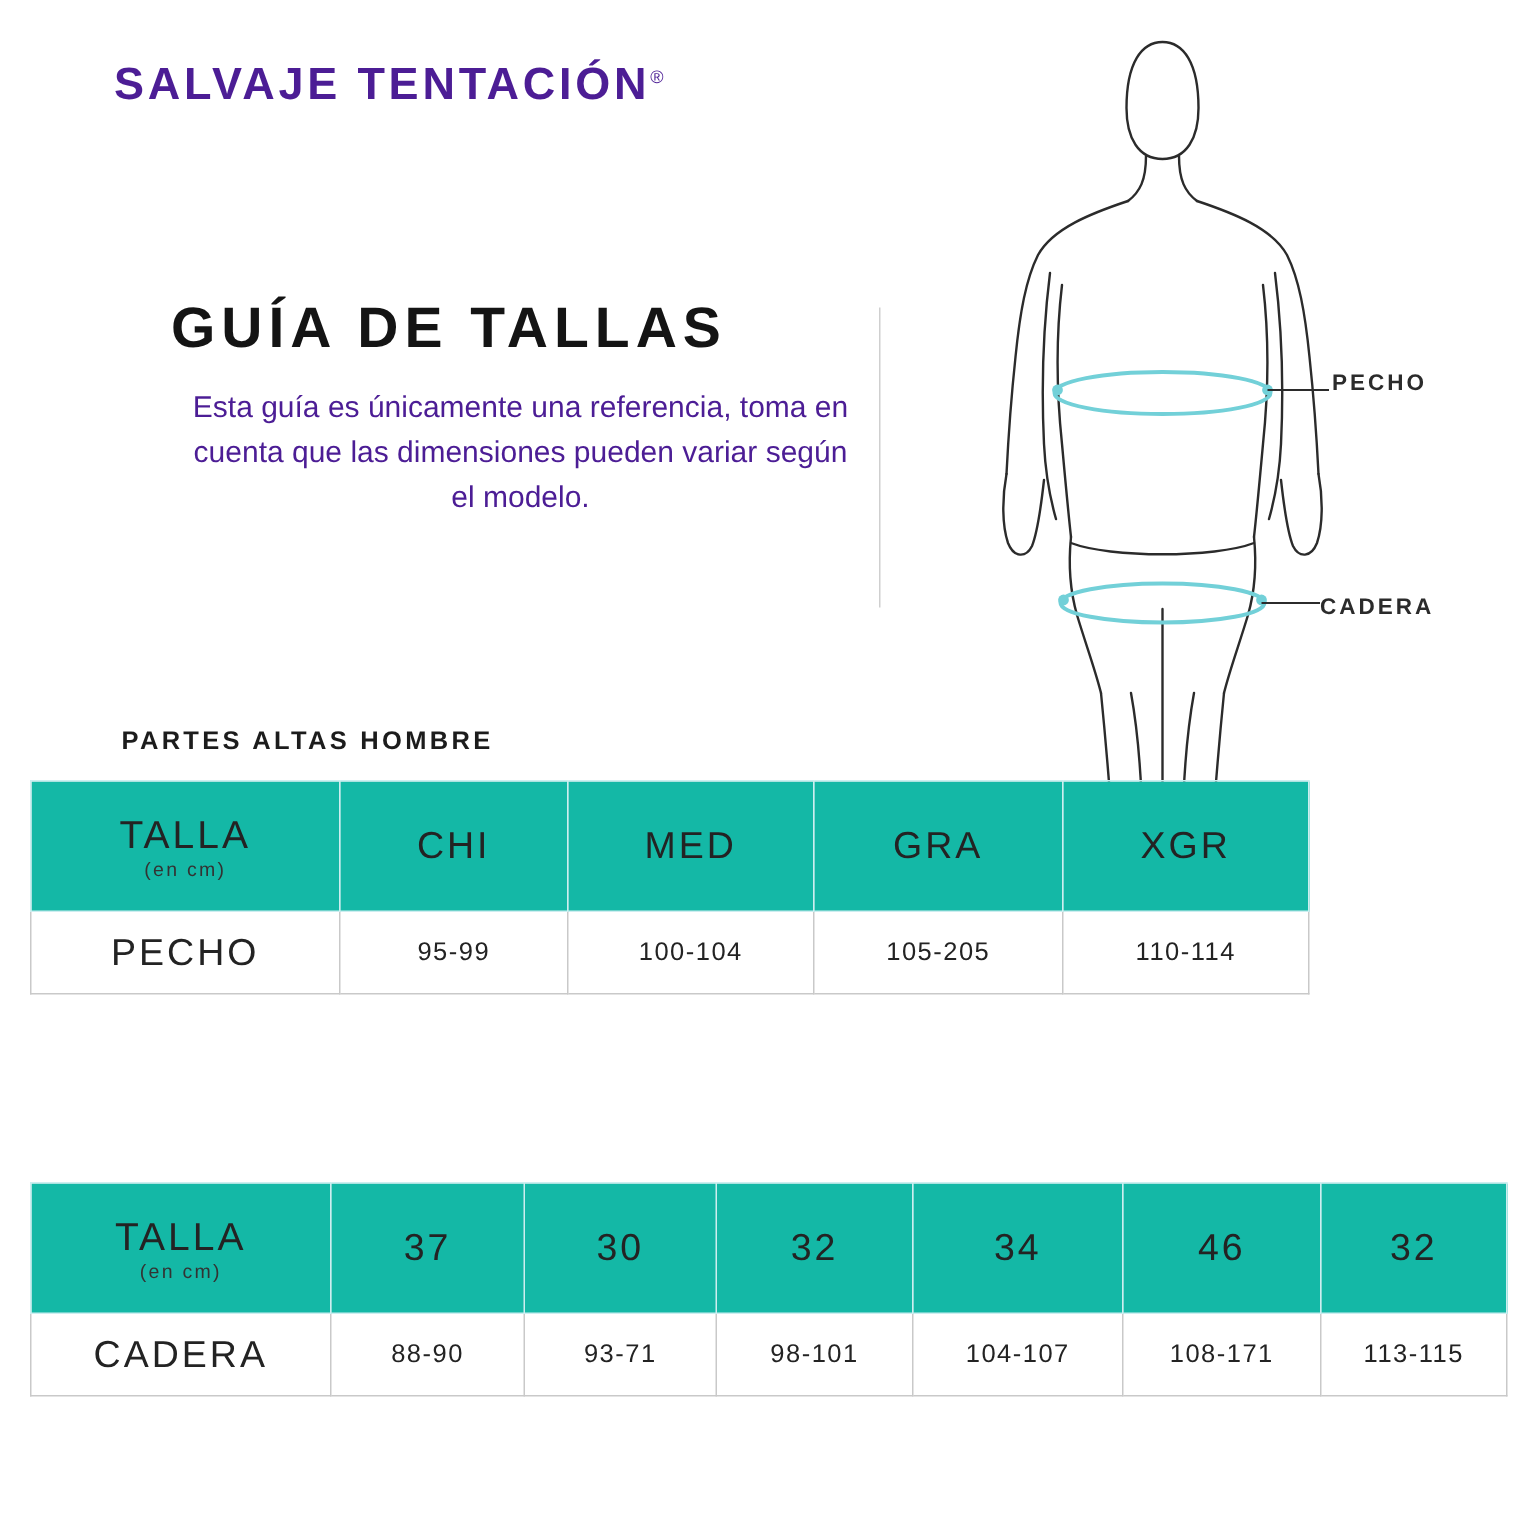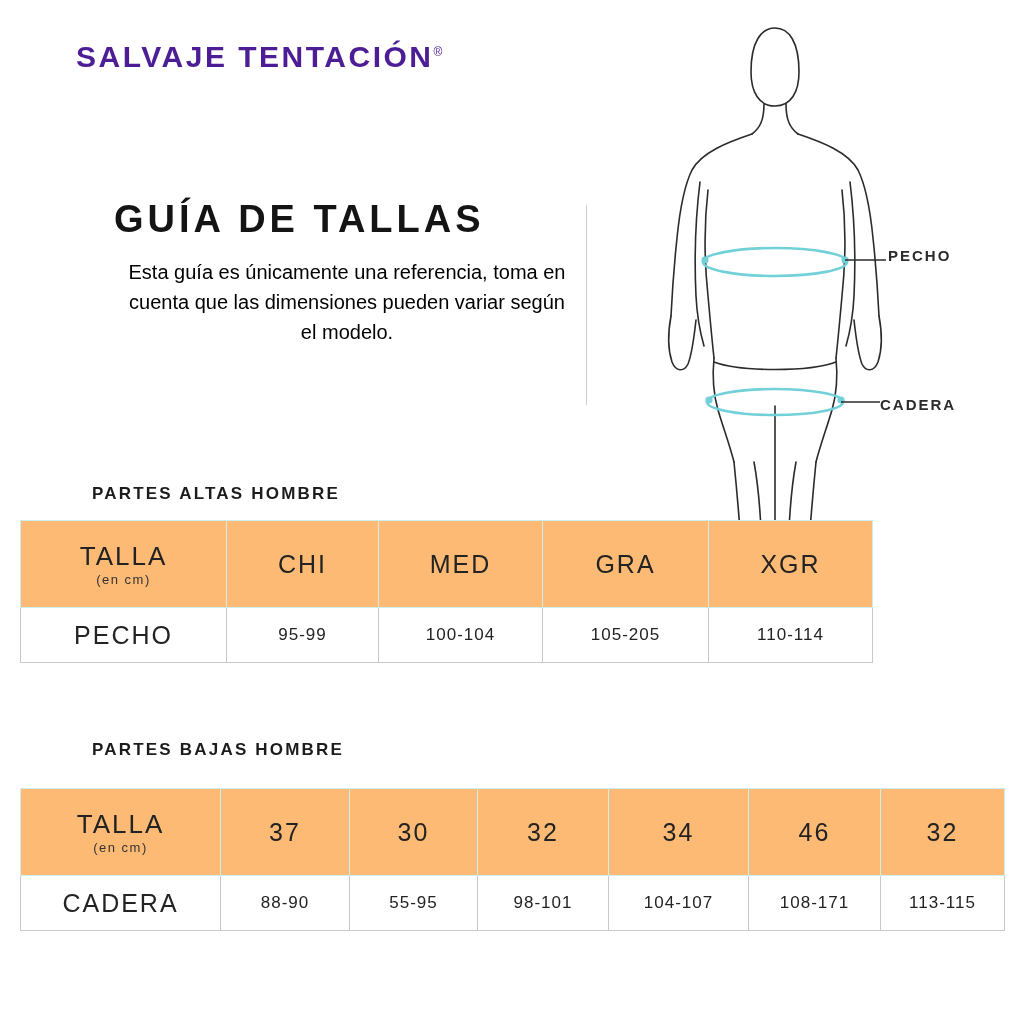--- a/index.html
+++ b/index.html
@@ -54,21 +54,21 @@
     letter-spacing: 4px;
     font-weight: 700;
     color: #141414;
     text-align: left;
     padding-left: 2px;
   }
   .headline p {
     margin: 0;
     font-size: 20px;
     line-height: 30px;
-    color: #000000;
+    color: #4c1d95;
     text-align: center;
     padding: 0 12px;
   }
 
   .divider-v {
     position: absolute;
     left: 586px;
     top: 205px;
     width: 1px;
     height: 200px;
@@ -102,42 +102,42 @@
     top: 396px;
     font-size: 15px;
     font-weight: 700;
     letter-spacing: 2px;
     color: #2b2b2b;
   }
 
   
   .section-title {
     position: absolute;
-    left: 92px;
+    left: 81px;
     font-size: 17px;
     font-weight: 700;
     letter-spacing: 2.2px;
     color: #1c1c1c;
   }
   #title-upper { top: 484px; }
   #title-lower { top: 740px; }
 
   
   table {
     border-collapse: collapse;
     position: absolute;
     table-layout: fixed;
   }
   table td {
     border: 1px solid #c9c9c9;
     text-align: center;
     color: #232323;
   }
   .head-row td {
-    background: #fdba74;
+    background: #14b8a6;
     border-color: #cdeef0;
     font-size: 25px;
     letter-spacing: 2px;
     height: 84px;
     font-weight: 400;
   }
   .head-row td.talla-cell {
     font-size: 26px;
   }
   .head-row .sub {
@@ -263,21 +263,20 @@
       <tr class="data-row">
         <td class="row-label">PECHO</td>
         <td>95-99</td>
         <td>100-104</td>
         <td>105-205</td>
         <td>110-114</td>
       </tr>
     </tbody>
   </table>
 
-  <div class="section-title" id="title-lower">PARTES BAJAS HOMBRE</div>
 
   <table id="table-lower">
     <colgroup>
       <col style="width:200px">
       <col style="width:129px">
       <col style="width:128px">
       <col style="width:131px">
       <col style="width:140px">
       <col style="width:132px">
       <col style="width:124px">
@@ -291,21 +290,21 @@
         <td>37</td>
         <td>30</td>
         <td>32</td>
         <td>34</td>
         <td>46</td>
         <td>32</td>
       </tr>
       <tr class="data-row">
         <td class="row-label">CADERA</td>
         <td>88-90</td>
-        <td>55-95</td>
+        <td>93-71</td>
         <td>98-101</td>
         <td>104-107</td>
         <td>108-171</td>
         <td>113-115</td>
       </tr>
     </tbody>
   </table>
 
 </div>
 

